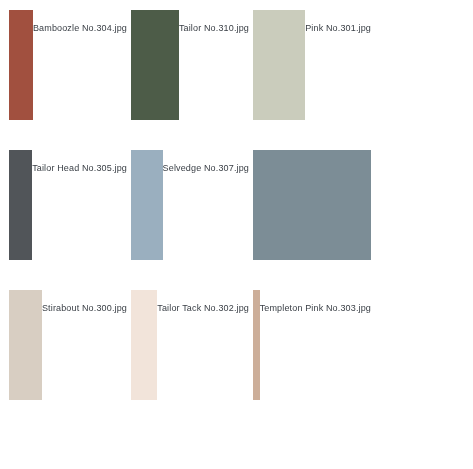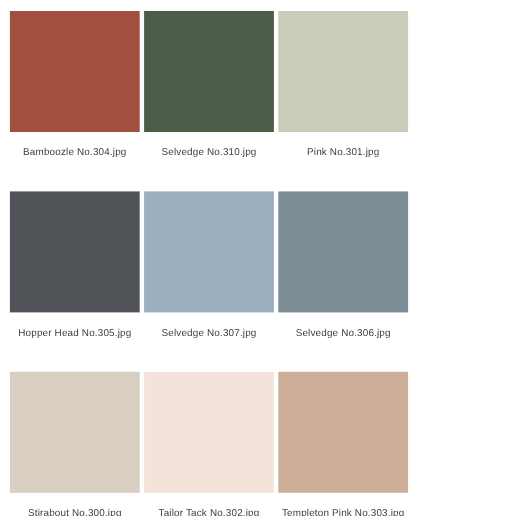--- a/index.html
+++ b/index.html
@@ -22,21 +22,21 @@
     padding: 10px 0 0 9px;
     display: flex;
     flex-wrap: wrap;
     align-content: flex-start;
   }
 
   .swatch-cell {
     width: 118px;
     margin: 0 4px 30px 0;
     display: flex;
-    flex-direction: column;
+    flex-direction: row;
   }
 
   .swatch-chip {
     width: 118px;
     height: 110px;
     display: block;
   }
 
   .swatch-caption {
     margin-top: 13px;
@@ -51,37 +51,36 @@
 </head>
 <body>
 
 <div id="swatch-gallery">
     <div class="swatch-cell">
       <div class="swatch-chip" style="background-color: rgb(161, 80, 63);"></div>
       <div class="swatch-caption">Bamboozle No.304.jpg</div>
     </div>
     <div class="swatch-cell">
       <div class="swatch-chip" style="background-color: rgb(77, 92, 72);"></div>
-      <div class="swatch-caption">Selvedge No.310.jpg</div>
+      <div class="swatch-caption">Tailor No.310.jpg</div>
     </div>
     <div class="swatch-cell">
       <div class="swatch-chip" style="background-color: rgb(202, 204, 188);"></div>
       <div class="swatch-caption">Pink No.301.jpg</div>
     </div>
     <div class="swatch-cell">
       <div class="swatch-chip" style="background-color: rgb(81, 85, 89);"></div>
-      <div class="swatch-caption">Hopper Head No.305.jpg</div>
+      <div class="swatch-caption">Tailor Head No.305.jpg</div>
     </div>
     <div class="swatch-cell">
       <div class="swatch-chip" style="background-color: rgb(154, 175, 191);"></div>
       <div class="swatch-caption">Selvedge No.307.jpg</div>
     </div>
     <div class="swatch-cell">
       <div class="swatch-chip" style="background-color: rgb(124, 141, 150);"></div>
-      <div class="swatch-caption">Selvedge No.306.jpg</div>
     </div>
     <div class="swatch-cell">
       <div class="swatch-chip" style="background-color: rgb(216, 206, 194);"></div>
       <div class="swatch-caption">Stirabout No.300.jpg</div>
     </div>
     <div class="swatch-cell">
       <div class="swatch-chip" style="background-color: rgb(242, 228, 218);"></div>
       <div class="swatch-caption">Tailor Tack No.302.jpg</div>
     </div>
     <div class="swatch-cell">

